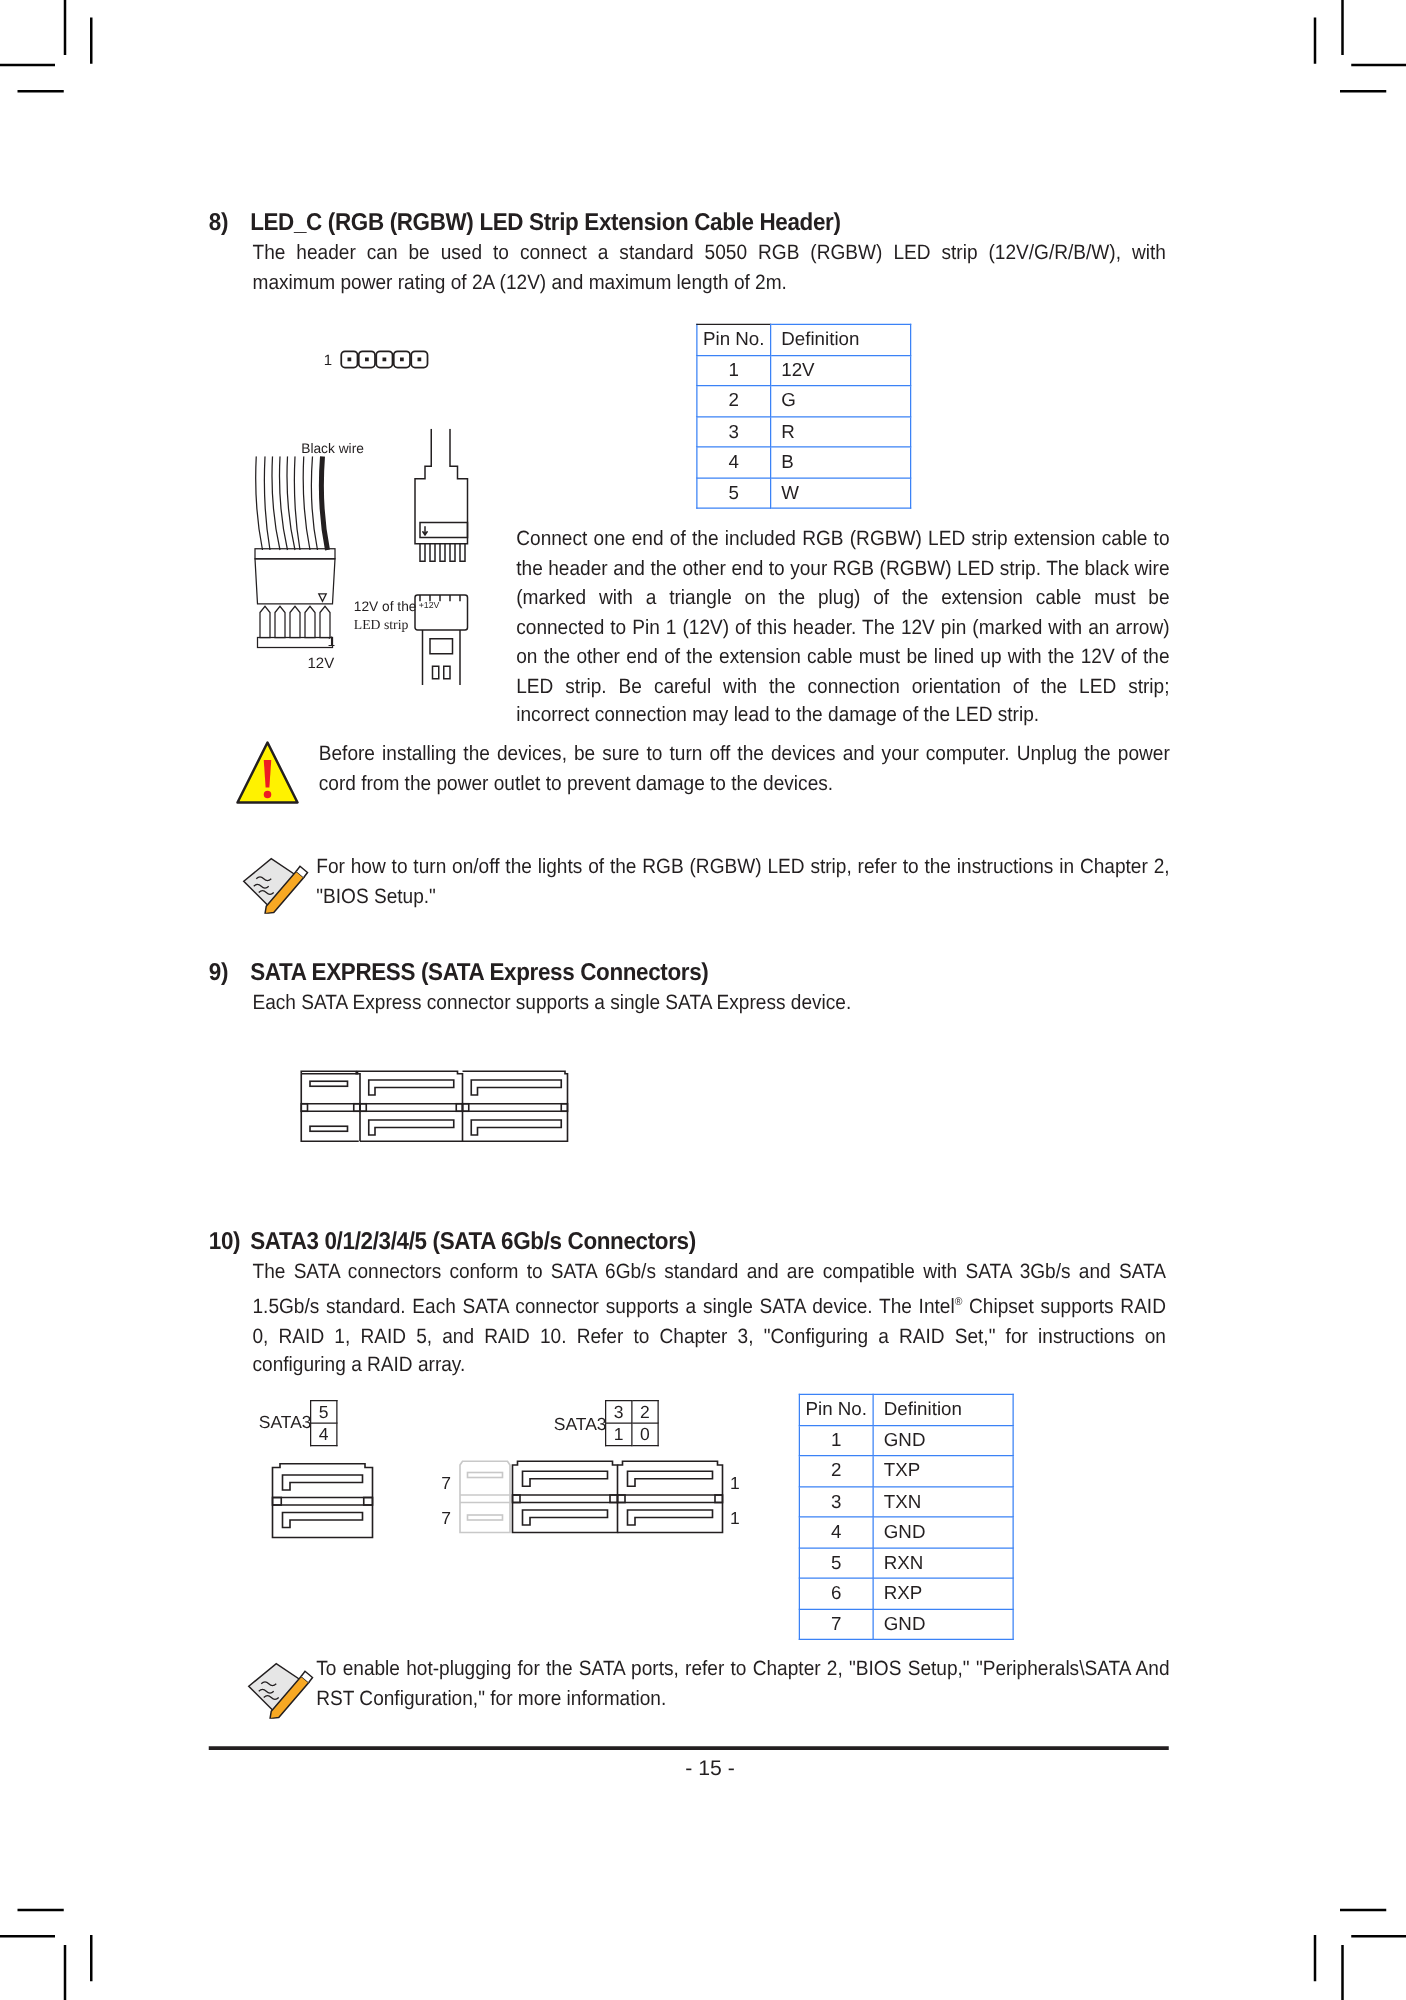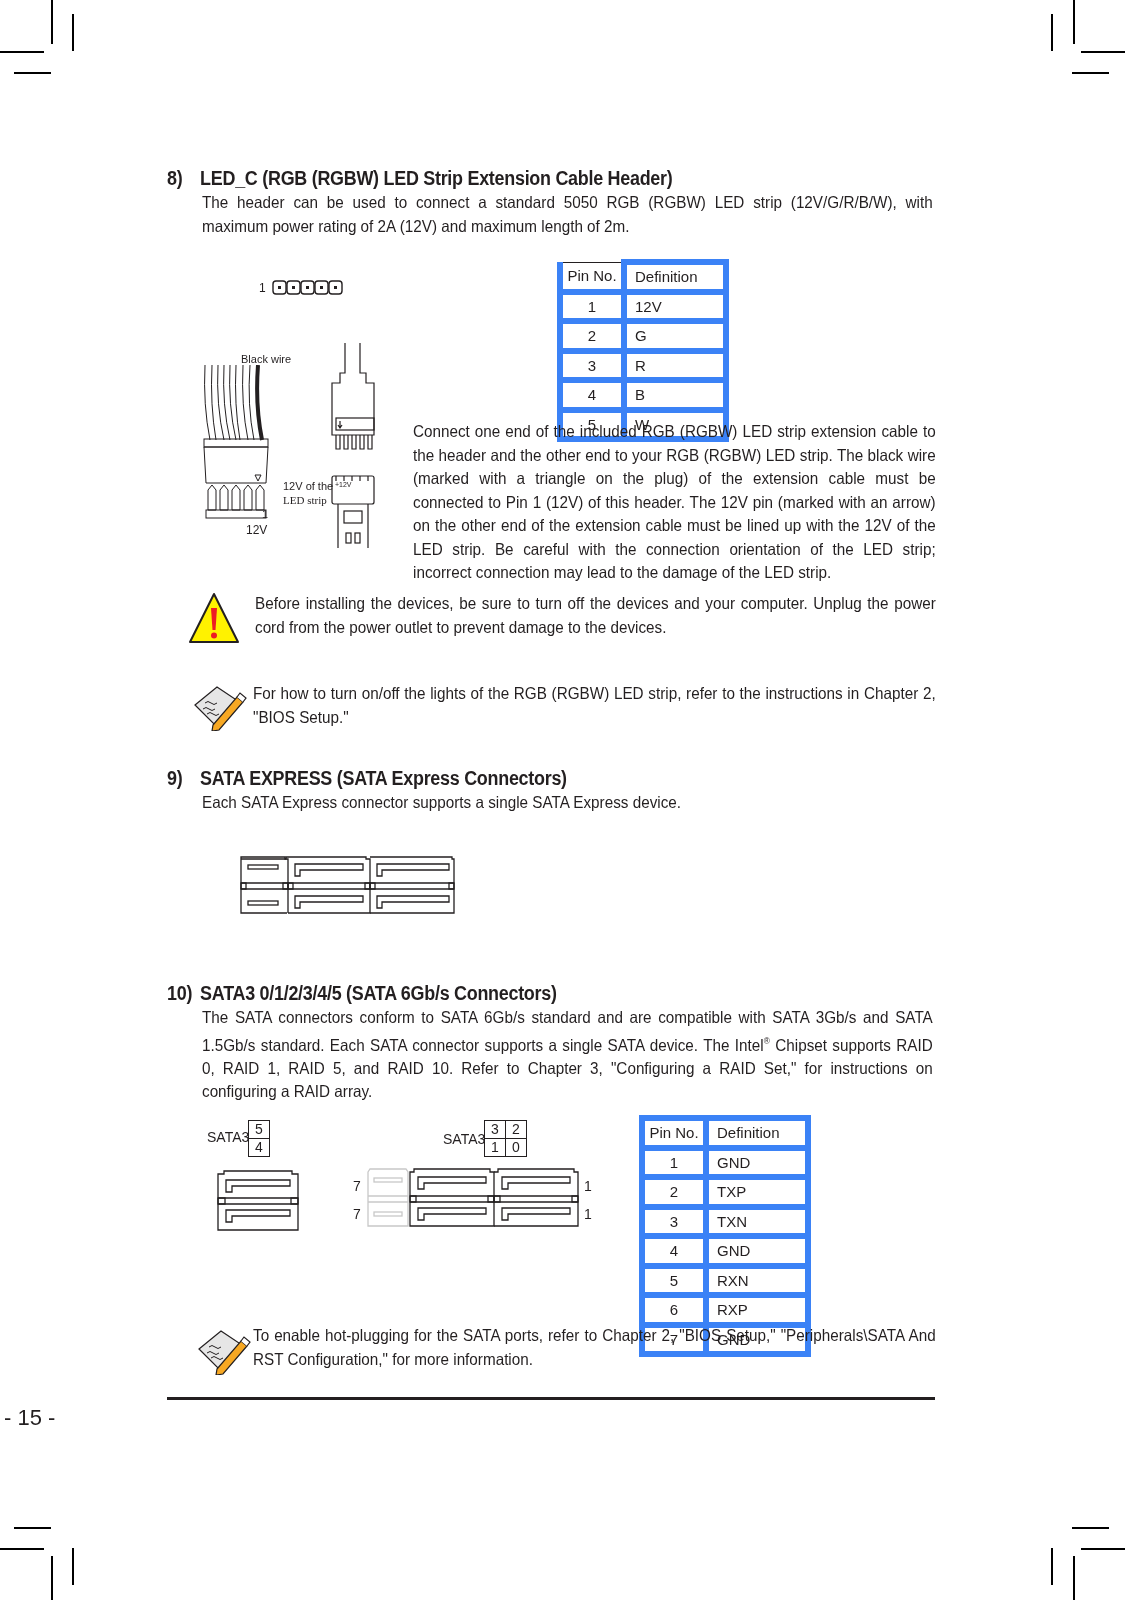--- a/index.html
+++ b/index.html
@@ -5,28 +5,28 @@
   html, body { margin:0; padding:0; background:#ffffff; }
   body { width:1125px; height:1600px; position:relative; overflow:hidden;
          font-family:"Liberation Sans", sans-serif; color:#231f20; }
   .abs { position:absolute; }
   .crop { position:absolute; background:#000; }
   .h2 { position:absolute; font-weight:bold; font-size:19.5px; letter-spacing:-0.3px; transform:scaleX(0.92); transform-origin:left top; white-space:nowrap; }
   .h2 .num { display:inline-block; width:36px; }
   .para { position:absolute; font-size:16.5px; line-height:23.5px; transform-origin:left top; }
   .para p { margin:0; text-align:justify; text-align-last:left; }
   .tbl { position:absolute; border-collapse:collapse; font-size:15px; }
-  .tbl td { border:6px solid #3b82f6; height:23.5px; padding:0 0 0 8px; line-height:23.5px; }
+  .tbl td { border:1px solid #3b82f6; height:23.5px; padding:0 0 0 8px; line-height:23.5px; }
   .tbl td.pin { text-align:center; padding:0; }
   .small { position:absolute; font-size:11px; white-space:nowrap; }
   .lbl { position:absolute; font-size:14px; white-space:nowrap; }
   .box2 { position:absolute; border-collapse:collapse; font-size:14px; }
   .box2 td { border:1px solid #231f20; width:20px; height:17px; text-align:center; line-height:17px; padding:0; }
   .footer-line { position:absolute; left:167px; top:1397px; width:768px; height:3px; background:#231f20; }
-  .pagenum { position:absolute; left:4px; width:1100px; top:1405px; font-size:22px; }
+  .pagenum { position:absolute; left:18px; width:1100px; top:1405px; text-align:center; font-size:17px; }
 </style>
 </head>
 <body>
 
 <div>
   <div class="crop" style="left:51px;top:0;width:1.5px;height:44px;"></div>
   <div class="crop" style="left:72px;top:14px;width:1.5px;height:37px;"></div>
   <div class="crop" style="left:0;top:51px;width:44px;height:1.5px;"></div>
   <div class="crop" style="left:14px;top:72px;width:37px;height:1.5px;"></div>
 

